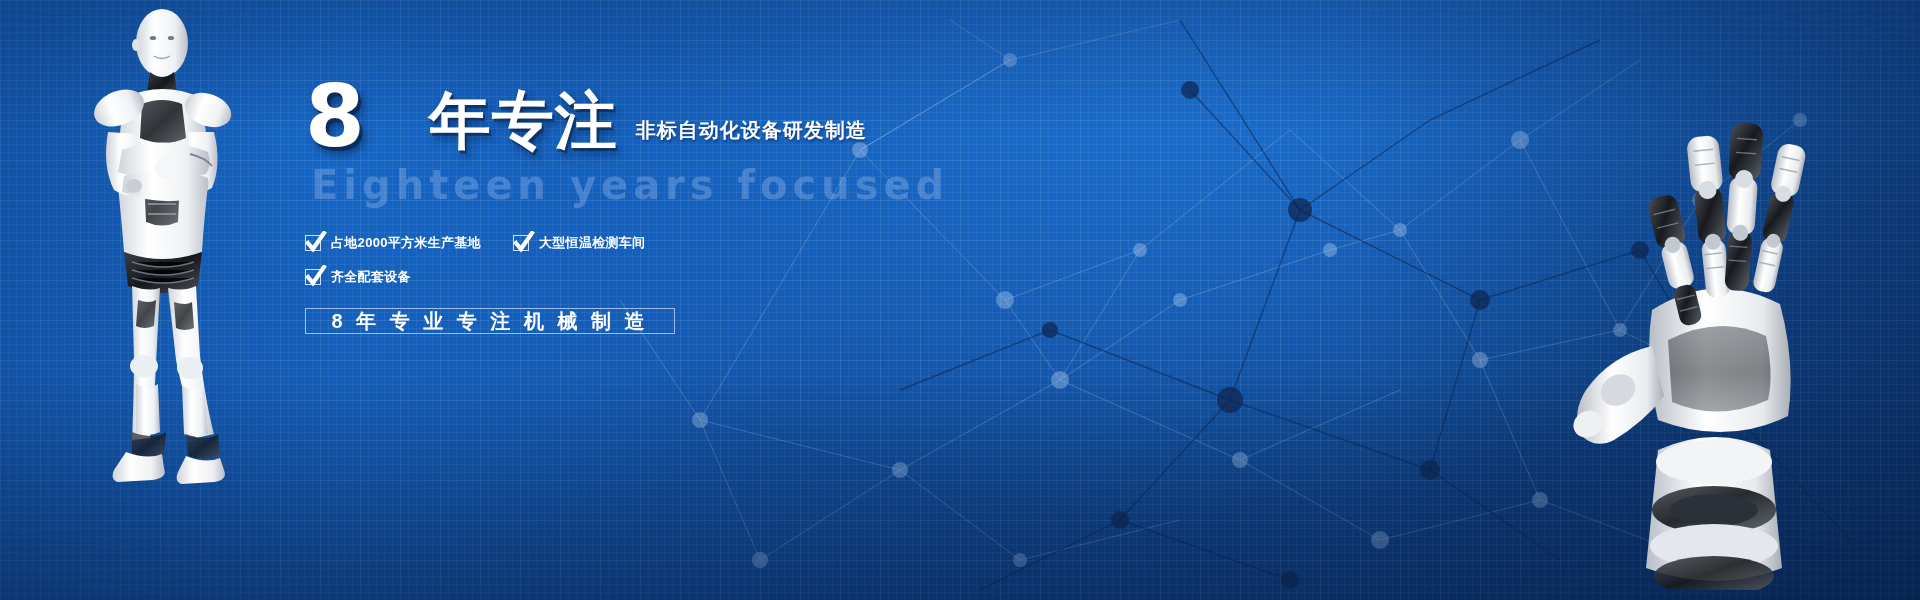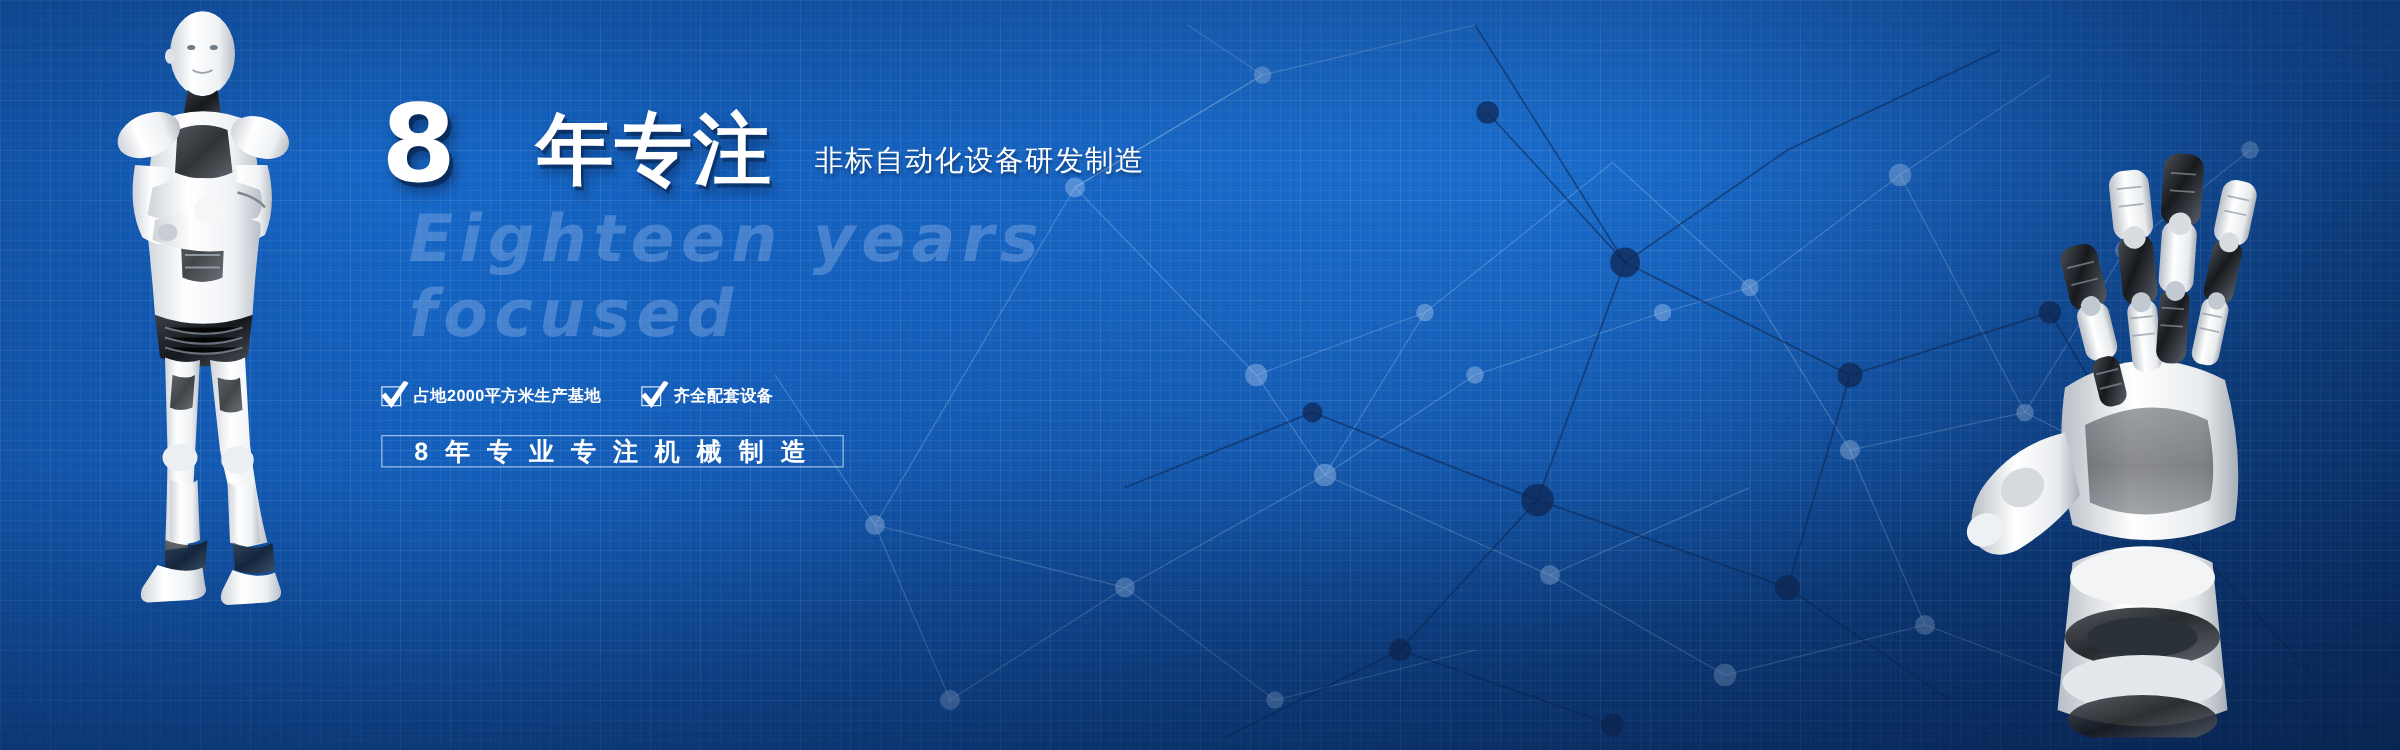--- a/index.html
+++ b/index.html
@@ -53,30 +53,29 @@
     text-shadow:3px 4px 0 rgba(4,26,62,.55), 5px 7px 10px rgba(3,20,50,.5);
     font-family:"DejaVu Sans","Liberation Sans",sans-serif;
   }
   .h-cjk{
     font-size:62px;line-height:1;font-weight:bold;color:#ffffff;
     letter-spacing:1px;margin-bottom:4px;
     text-shadow:2px 3px 0 rgba(4,26,62,.5), 4px 6px 9px rgba(3,20,50,.45);
     margin-left:48px;
   }
   .h-sub{
-    font-size:23px;font-weight:normal;color:#ffffff;letter-spacing:1px;
-    margin-bottom:12px;margin-left:16px;
+    font-size:20px;font-weight:bold;color:#ffffff;letter-spacing:1px;
+    margin-bottom:12px;margin-left:0;
     text-shadow:1px 2px 3px rgba(4,26,62,.55);
   }
   .eng{
-    margin-top:6px;margin-left:22px;
-    font-size:52px;font-weight:bold;letter-spacing:5px;
+    margin-top:6px;margin-left:6px;
+    font-size:40px;font-weight:bold;letter-spacing:5px;
     color:rgba(150,185,235,.38);
     font-family:"DejaVu Sans","Liberation Sans",sans-serif;
-    font-style:italic;
   }
 
   .checks{margin-top:26px;display:grid;grid-template-columns:208px auto;row-gap:16px;column-gap:0px;width:520px;}
   .chk{display:flex;align-items:center;gap:10px;}
   .box{
     width:16px;height:16px;flex:0 0 16px;border:1px solid #cfe0f5;
     position:relative;background:transparent;
   }
   .box svg{position:absolute;left:-1px;top:-5px;}
   .chk-label{font-size:13px;color:#ffffff;letter-spacing:.3px;white-space:nowrap;font-weight:bold;}
@@ -333,20 +332,28 @@
 
       <div class="chk">
         <span class="box">
           <svg width="22" height="24" viewBox="0 0 22 24">
               <path d="M3 12 L8 18 L19 2" stroke="#ffffff" stroke-width="4.2" fill="none" stroke-linecap="square"></path>
             </svg>
         </span>
         <span class="chk-label">占地2000平方米生产基地</span>
       </div>
 
+      <div class="chk">
+        <span class="box">
+          <svg width="22" height="24" viewBox="0 0 22 24">
+              <path d="M3 12 L8 18 L19 2" stroke="#ffffff" stroke-width="4.2" fill="none" stroke-linecap="square"></path>
+            </svg>
+        </span>
+        <span class="chk-label">大型恒温检测车间</span>
+      </div>
 
       <div class="chk">
         <span class="box">
           <svg width="22" height="24" viewBox="0 0 22 24">
               <path d="M3 12 L8 18 L19 2" stroke="#ffffff" stroke-width="4.2" fill="none" stroke-linecap="square"></path>
             </svg>
         </span>
         <span class="chk-label">齐全配套设备</span>
       </div>
 

